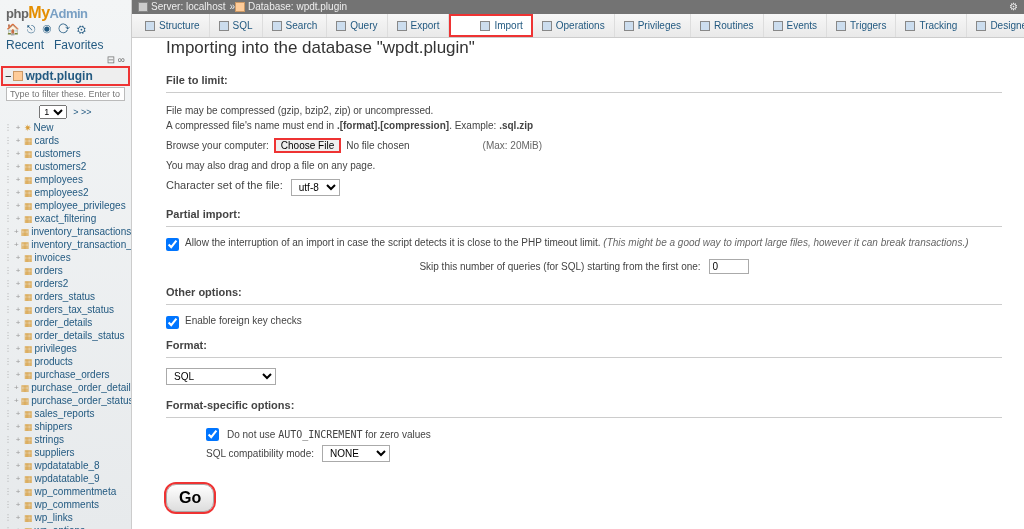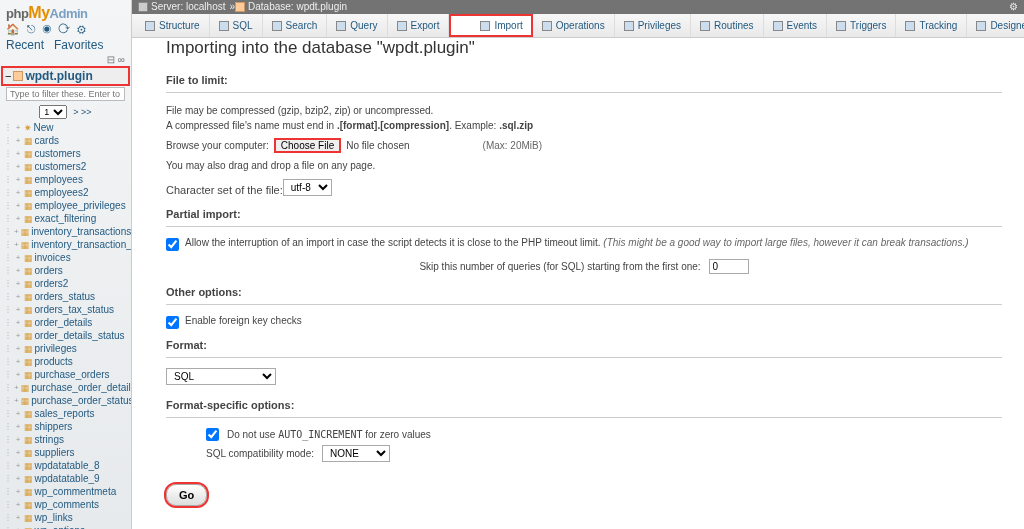--- a/index.html
+++ b/index.html
@@ -39,32 +39,32 @@
 
 .main { position: absolute; left: 132px; right: 0; top: 38px; bottom: 0; padding: 0 22px; overflow: auto; color: #444; margin-left: 12px; }
 .main h2 { font-size: 17px; font-weight: normal; color: #333; margin-bottom: 16px; }
 .main .sect { font-weight: bold; font-size: 11px; margin: 8px 0 4px; }
 .main .hr { border-top: 1px solid #ccc; margin: 6px 0 10px; }
 .main .small { font-size: 10px; color: #444; line-height: 1.5; }
 .main .browse-row { margin: 6px 0; display: flex; align-items: center; gap: 6px; font-size: 10px; }
 .choose-btn { font-size: 10px; padding: 0 5px; border: 1px solid #888; background: #efefef; outline: 2px solid #e33; outline-offset: -1px; cursor: pointer; }
 .max { color: #666; margin-left: auto; padding-right: 460px; }
 .main select, .main input[type=text] { font-size: 10px; padding: 1px 3px; border: 1px solid #aaa; background: #fff; }
-.charset-row { display: flex; align-items: flex-end; margin: 6px 0 12px; }
+.charset-row { display: flex; align-items: flex-start; gap: 8px; margin: 6px 0 12px; }
 .check-row { display: flex; align-items: flex-start; gap: 6px; margin: 4px 0 8px; font-size: 10px; }
 .check-row input[type=checkbox]{ margin-top: 1px; }
 .check-row .it { font-style: italic; color: #666; }
 .skip-row { display: flex; align-items: center; gap: 8px; font-size: 10px; margin-bottom: 12px; justify-content: center; }
 .skip-row input { width: 40px; }
 .fmt-select { width: 110px; }
 .fso { padding-left: 40px; font-size: 10px; }
 .fso .row { display: flex; align-items: center; gap: 8px; margin: 4px 0; }
 .fso select { width: 68px; }
 .monosp { font-family: monospace; font-size: 10px; }
-.go-btn { margin-top: 18px; padding: 4px 12px; font-size: 11px; font-weight: bold; border: 1px solid #aaa; background: linear-gradient(#fff,#ddd); border-radius: 10px; outline: 2px solid #e33; outline-offset: 0; cursor: pointer; }
+.go-btn { margin-top: 18px; padding: 4px 12px; font-size: 16px; font-weight: bold; border: 1px solid #aaa; background: linear-gradient(#fff,#ddd); border-radius: 10px; outline: 2px solid #e33; outline-offset: 0; cursor: pointer; }
 
 
 .ico { display:inline-block; width:10px; height:10px; border:1px solid #888; background:#cde; }
 .ico.db { background:#fc9; border-color:#c96; }
 .ico.srv { background:#ccc; }
 
 
 .main::-webkit-scrollbar { width: 10px; }
 </style>
 </head>

